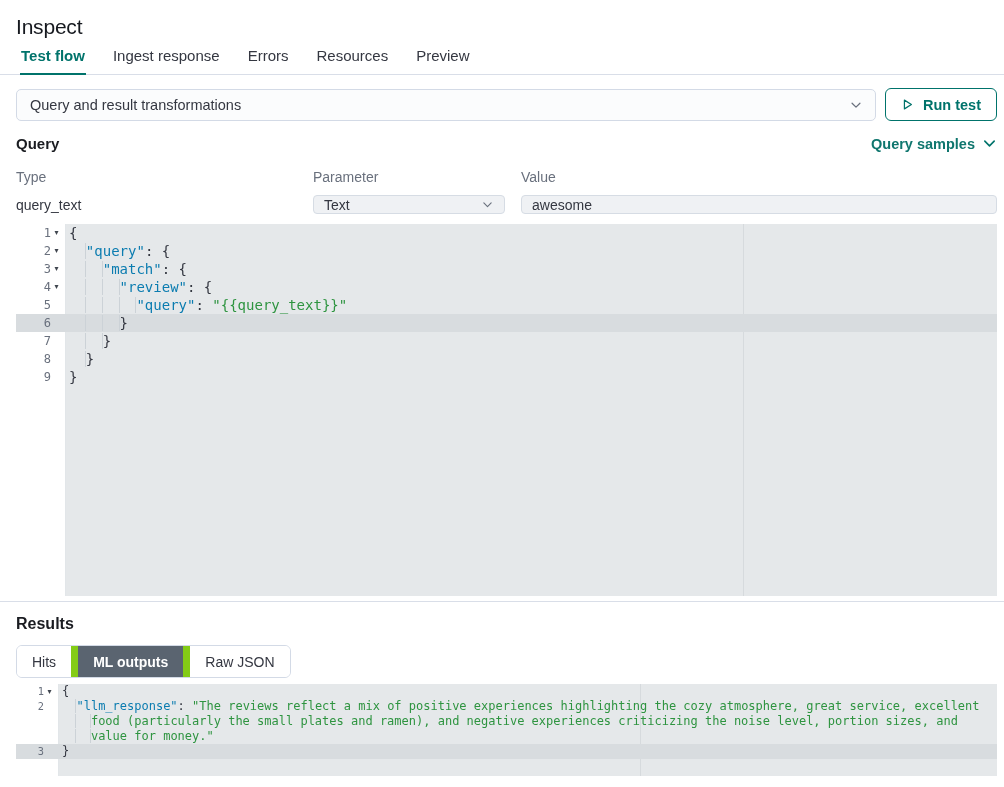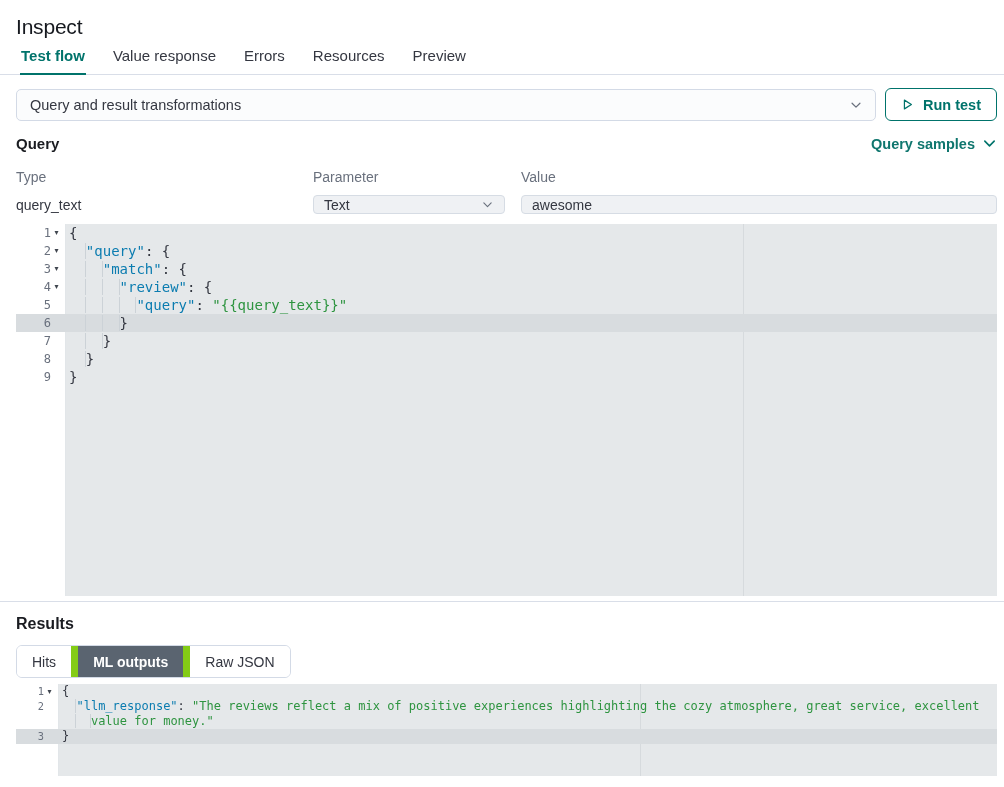--- a/index.html
+++ b/index.html
@@ -91,21 +91,21 @@
 </style>
 </head>
 <body>
 
 <div class="page">
 
   <h1 class="page-title">Inspect</h1>
 
   <nav class="tabs" id="tabs">
       <button class="tab active">Test flow</button>
-      <button class="tab">Value response</button>
+      <button class="tab">Ingest response</button>
       <button class="tab">Errors</button>
       <button class="tab">Resources</button>
       <button class="tab">Preview</button>
     </nav>
 
   <div class="toolbar px">
     <div class="flow-select">
       <span>Query and result transformations</span>
       <span class="chev">
         <svg width="14" height="14" viewBox="0 0 16 16">
@@ -242,20 +242,27 @@
           <span class="lnum">2</span>
           <span class="fold"></span>
         </div>
         <div class="code"><span class="sg-ind">  </span><span class="sg-key">"llm_response"</span><span class="sg-pln">: </span><span class="sg-str">"The reviews reflect a mix of positive experiences highlighting the cozy atmosphere, great service, excellent</span></div>
       </div>
       <div class="crow">
         <div class="gut">
           <span class="lnum"></span>
           <span class="fold"></span>
         </div>
+        <div class="code"><span class="sg-ind">    </span><span class="sg-str">food (particularly the small plates and ramen), and negative experiences criticizing the noise level, portion sizes, and</span></div>
+      </div>
+      <div class="crow">
+        <div class="gut">
+          <span class="lnum"></span>
+          <span class="fold"></span>
+        </div>
         <div class="code"><span class="sg-ind">    </span><span class="sg-str">value for money."</span></div>
       </div>
       <div class="crow active">
         <div class="gut">
           <span class="lnum">3</span>
           <span class="fold"></span>
         </div>
         <div class="code"><span class="sg-pln">}</span></div>
       </div>
     </div>

